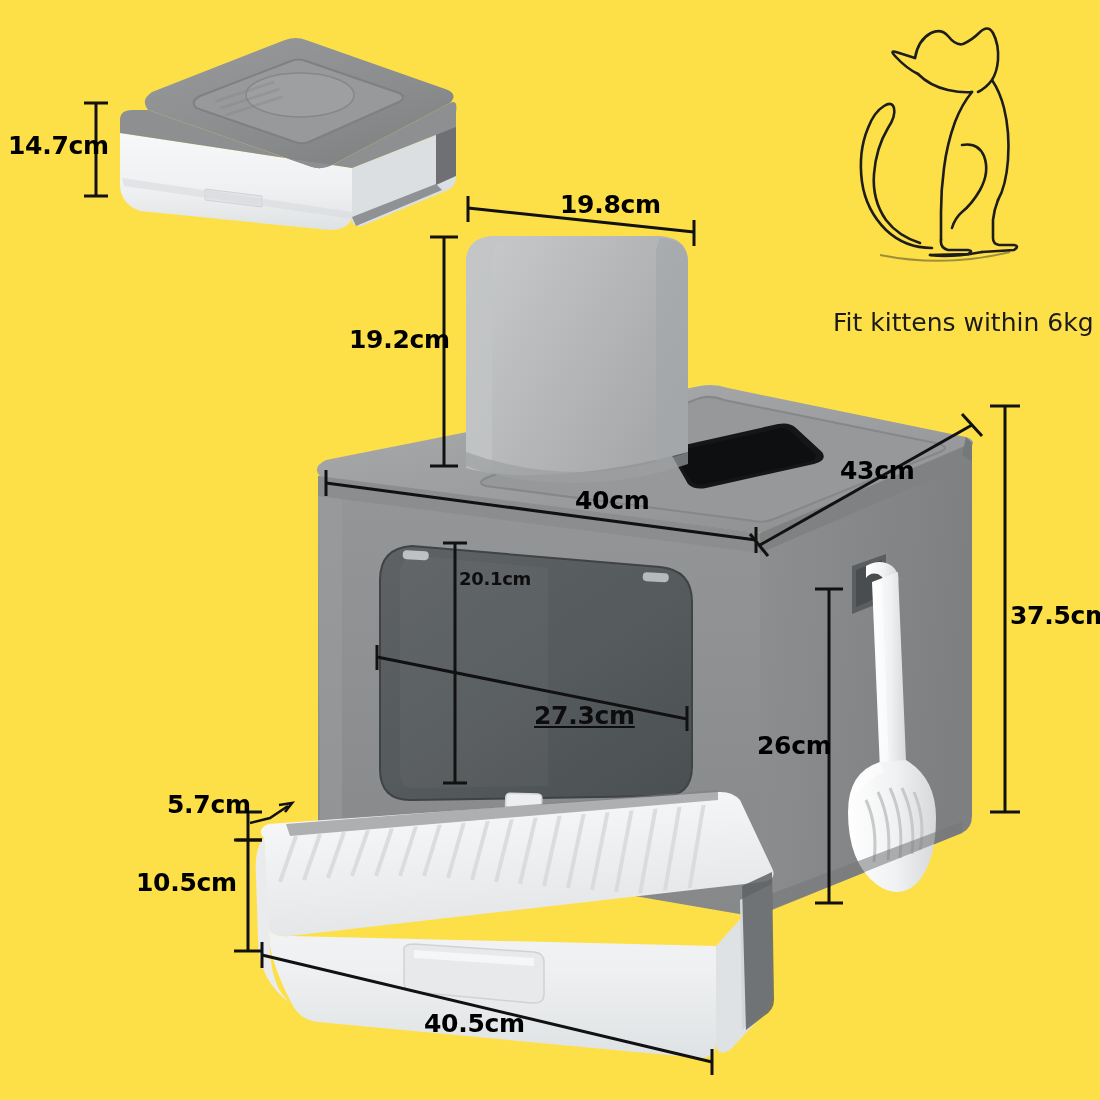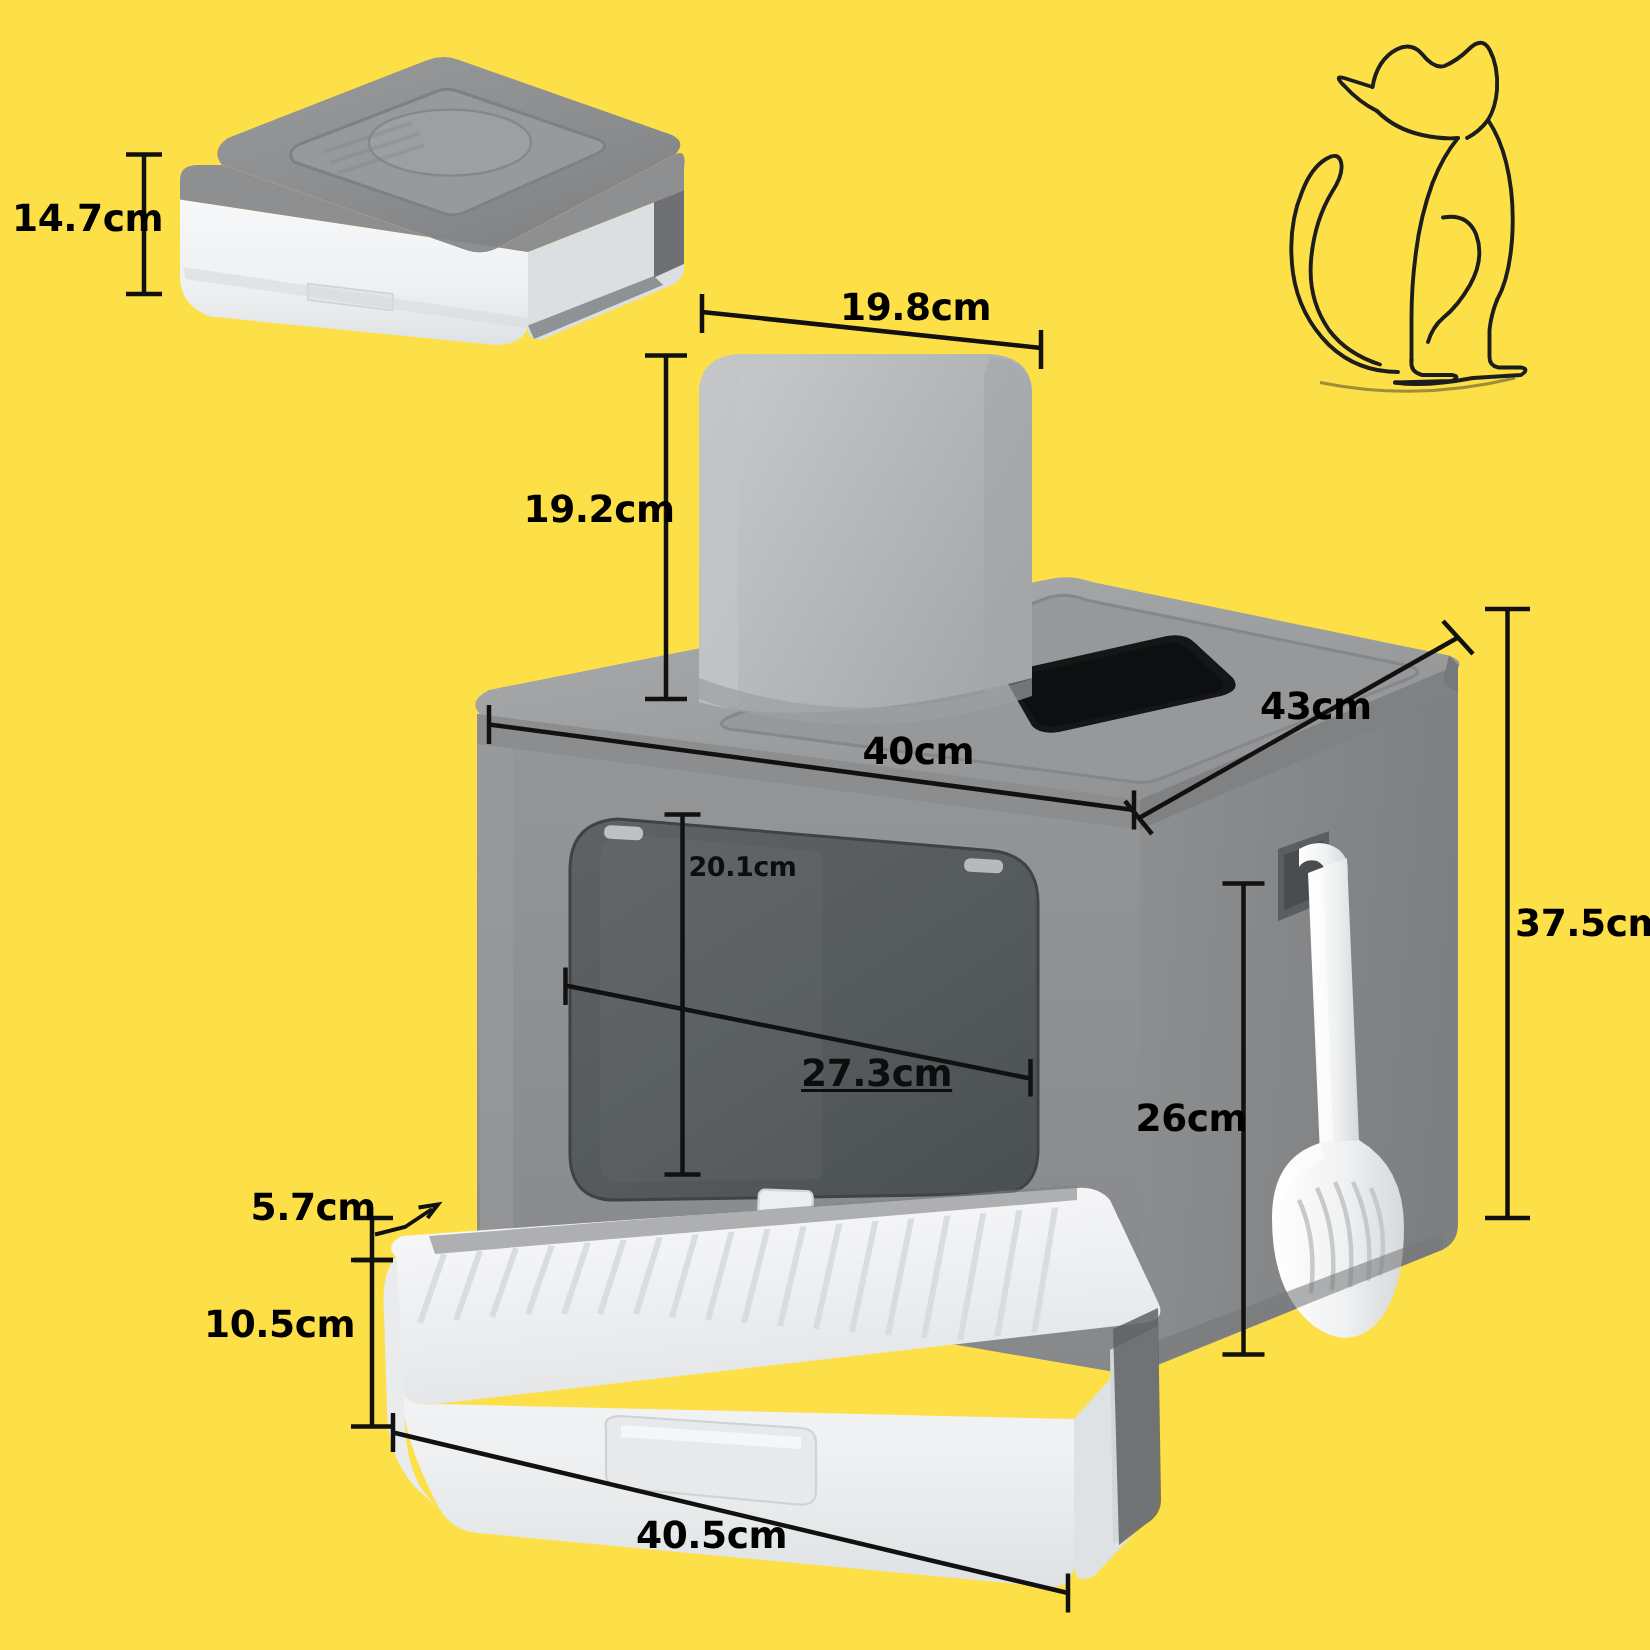--- a/index.html
+++ b/index.html
@@ -357,14 +357,15 @@
   <div class="dimlabel nodrag" style="left:534px; top:701px; font-size:25px; color:#0d0d0d;text-decoration:underline;">27.3cm</div>
 
   <div class="dimlabel nodrag" style="left:757px; top:731px; font-size:25px;">26cm</div>
 
   <div class="dimlabel nodrag" style="left:167px; top:790px; font-size:25px;">5.7cm</div>
 
   <div class="dimlabel nodrag" style="left:136px; top:868px; font-size:25px;">10.5cm</div>
 
   <div class="dimlabel nodrag" style="left:408px; top:1009px; font-size:25px;margin-left:16px;">40.5cm</div>
 
+  <div class="cap-text nodrag" style="left:833px; top:308px; font-size:25px;">Fit kittens within 6kg</div>
 
 </div>
 
 </body></html>

